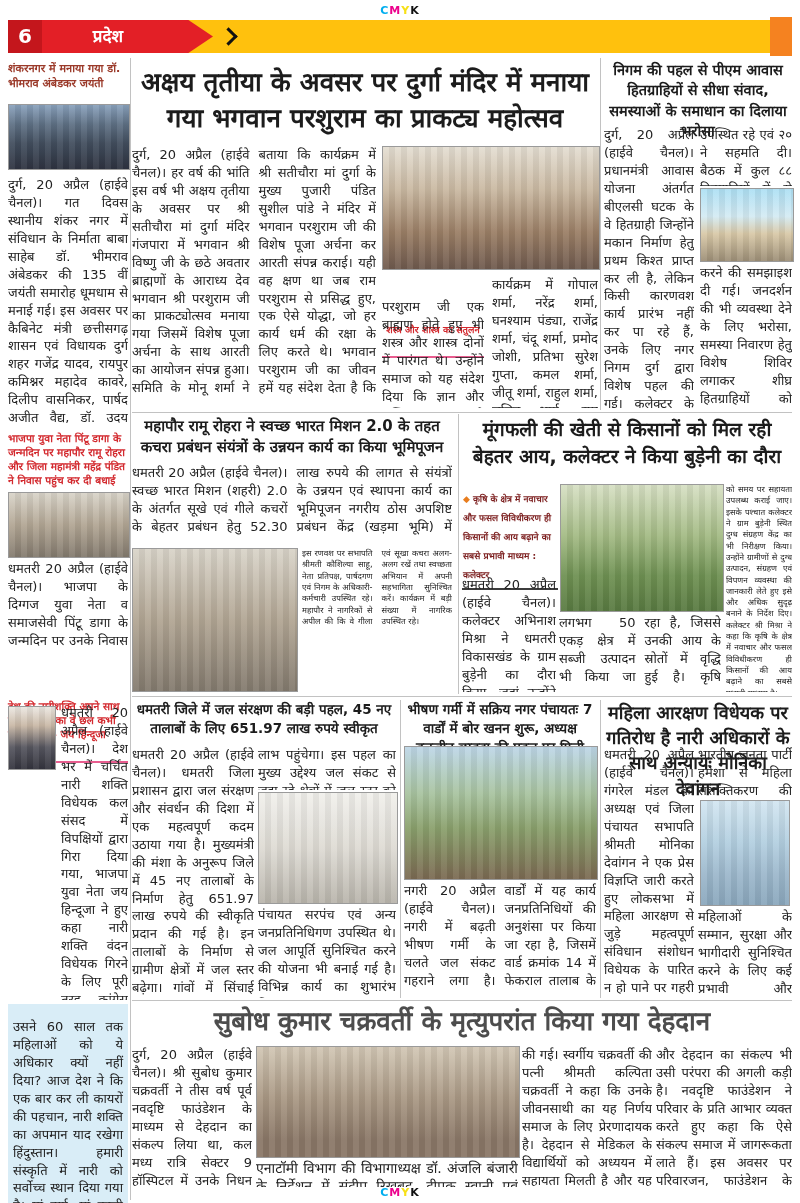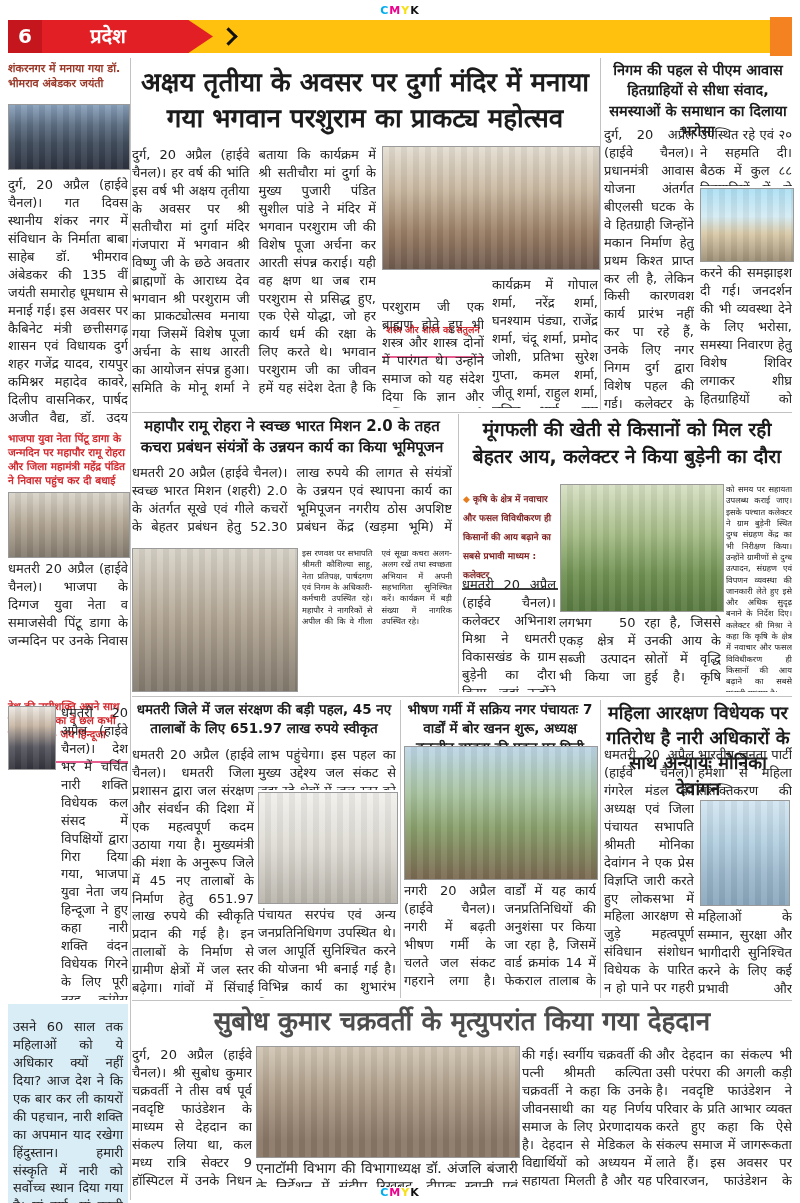--- a/index.html
+++ b/index.html
@@ -10,21 +10,21 @@
   .abs{position:absolute;}
   
   #cmyk-top,#cmyk-bottom{width:100%;text-align:center;font-weight:bold;font-size:11px;letter-spacing:1px;}
   #cmyk-top{top:4px;} #cmyk-bottom{top:1186px;}
   .cy{color:#00aeef}.ma{color:#ec008c}.ye{color:#f7e017}.bk{color:#111}
   #banner{left:8px;top:20px;width:784px;height:33px;background:#ffc10d;}
   #banner-red{left:0;top:0;width:205px;height:33px;background:#e31f26;
     clip-path:polygon(0 0,88% 0,100% 50%,88% 100%,0 100%);}
   #num-box{left:0;top:0;width:34px;height:33px;background:#c4161c;color:#fff;
     font-size:20px;font-weight:bold;text-align:center;line-height:33px;}
-  #section-label{left:40px;top:0;width:120px;color:#fff;font-weight:bold;font-size:20px;
+  #section-label{left:40px;top:0;width:120px;color:#fff;font-weight:bold;font-size:17px;
     line-height:33px;text-align:center;}
   #chevron{left:214px;top:10px;width:10px;height:10px;border-top:3px solid #111;
     border-right:3px solid #111;transform:rotate(45deg);}
   #banner-right{right:34px;top:0;height:33px;display:flex;align-items:center;gap:6px;}
   .brand-txt{color:#e31f26;font-weight:bold;font-size:17px;}
   #globe{width:12px;height:12px;border-radius:50%;background:radial-gradient(circle at 35% 30%,#f2f2f2,#9a9a9a 70%,#6d6d6d);display:inline-block;}
   .city-txt{font-weight:bold;font-size:11.5px;color:#111;}
   #vbar{width:2px;height:24px;background:#222;}
   .date-txt{font-weight:bold;font-size:11.5px;color:#111;}
   #banner-orange{left:770px;top:17px;width:22px;height:39px;background:#f58220;}

